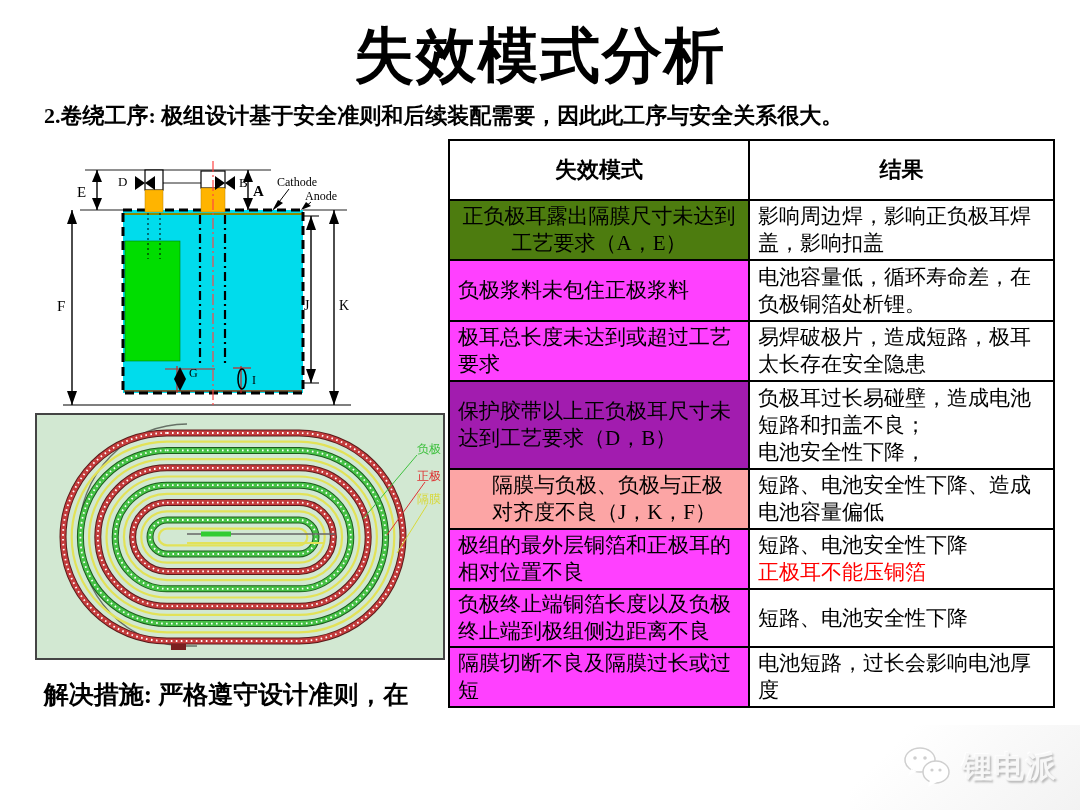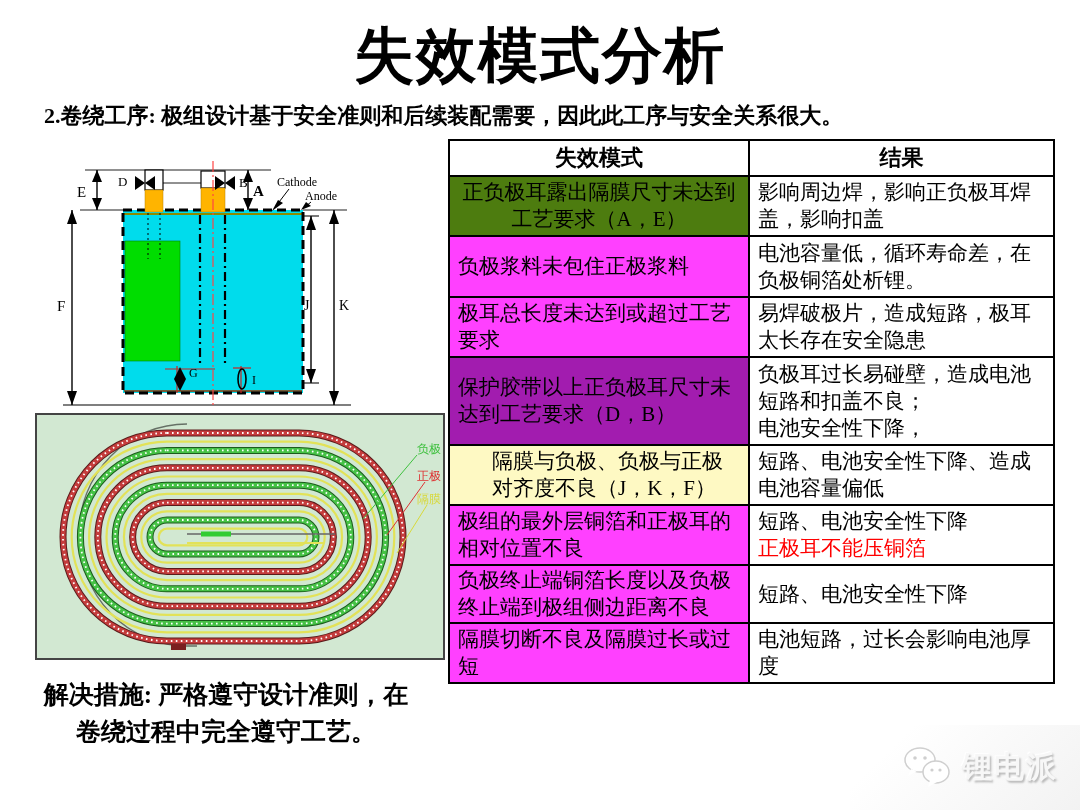--- a/index.html
+++ b/index.html
@@ -10,21 +10,21 @@
   .subtitle{position:absolute;top:101px;left:44px;width:1012px;
             font-size:22px;font-weight:700;white-space:nowrap;}
   .solution{position:absolute;top:676px;left:0px;width:452px;text-align:center;
             font-size:25px;font-weight:700;line-height:37px;}
   svg text{font-family:"Liberation Serif","DejaVu Serif",serif;}
 
   
   table.fmea{position:absolute;left:448px;top:139px;border-collapse:collapse;table-layout:fixed;}
   table.fmea td,table.fmea th{border:2px solid #000;padding:1px 8px;vertical-align:middle;
        font-size:21px;line-height:1.28;font-weight:400;overflow:hidden;}
-  table.fmea th{font-size:22px;font-weight:700;text-align:center;padding:3px 4px;}
+  table.fmea th{font-size:22px;font-weight:700;text-align:center;padding:15px 4px;}
   td.mode-cell{text-align:left;}
   td.mode-cell.center{text-align:center;}
   td.result-cell{background:#fff;text-align:left;}
   .blk{display:block;}
   .red{color:#ff0000;}
 
   
   .watermark-area{position:absolute;right:0;bottom:0;width:230px;height:85px;
       background:linear-gradient(135deg,rgba(255,255,255,0) 20%,rgba(185,185,185,0.18) 100%);
       display:flex;align-items:center;justify-content:flex-end;padding-right:22px;box-sizing:border-box;}
@@ -214,21 +214,21 @@
       <td class="result-cell"><span>易焊破极片，造成短路，极耳太长存在安全隐患</span></td>
     </tr>
     <tr style="height:88px">
       <td class="mode-cell" style="background: #a21caf;"><span>保护胶带以上正负极耳尺寸未达到工艺要求（D，B）</span></td>
       <td class="result-cell">
         <span class="blk">负极耳过长易碰壁，造成电池短路和扣盖不良；</span>
         <span class="blk">电池安全性下降，</span>
       </td>
     </tr>
     <tr style="height:60px">
-      <td class="mode-cell" style="background: #fef9c3; padding-left: 42px;"><span>隔膜与负极、负极与正极对齐度不良（J，K，F）</span></td>
+      <td class="mode-cell" style="background: #fca5a5; padding-left: 42px;"><span>隔膜与负极、负极与正极对齐度不良（J，K，F）</span></td>
       <td class="result-cell"><span>短路、电池安全性下降、造成电池容量偏低</span></td>
     </tr>
     <tr style="height:60px">
       <td class="mode-cell" style="background: rgb(255, 64, 255);"><span>极组的最外层铜箔和正极耳的相对位置不良</span></td>
       <td class="result-cell">
         <span class="blk">短路、电池安全性下降</span>
         <span class="blk red" style="color: rgb(255, 0, 0);">正极耳不能压铜箔</span>
       </td>
     </tr>
     <tr style="height:42px">
@@ -237,21 +237,20 @@
     </tr>
     <tr style="height:60px">
       <td class="mode-cell" style="background: rgb(255, 64, 255); margin-top: 25px;"><span>隔膜切断不良及隔膜过长或过短</span></td>
       <td class="result-cell"><span>电池短路，过长会影响电池厚度</span></td>
     </tr>
   </tbody>
     </table>
 
   <div class="solution">
     <span class="blk">解决措施: 严格遵守设计准则，在</span>
-    <span class="blk">卷绕过程中完全遵守工艺。</span>
   </div>
 
   <div class="watermark-area">
     <svg width="54" height="46" viewBox="0 0 54 46">
       <g fill="#ffffff" stroke="#cfcfcf" stroke-width="1.5">
         <ellipse cx="18" cy="15" rx="15" ry="12"></ellipse>
         <path d="M9,24 L6,31 L15,26 Z" stroke="none"></path>
         <ellipse cx="34" cy="27" rx="13" ry="11"></ellipse>
         <path d="M28,35 L26,42 L35,37 Z" stroke="none"></path>
       </g>

